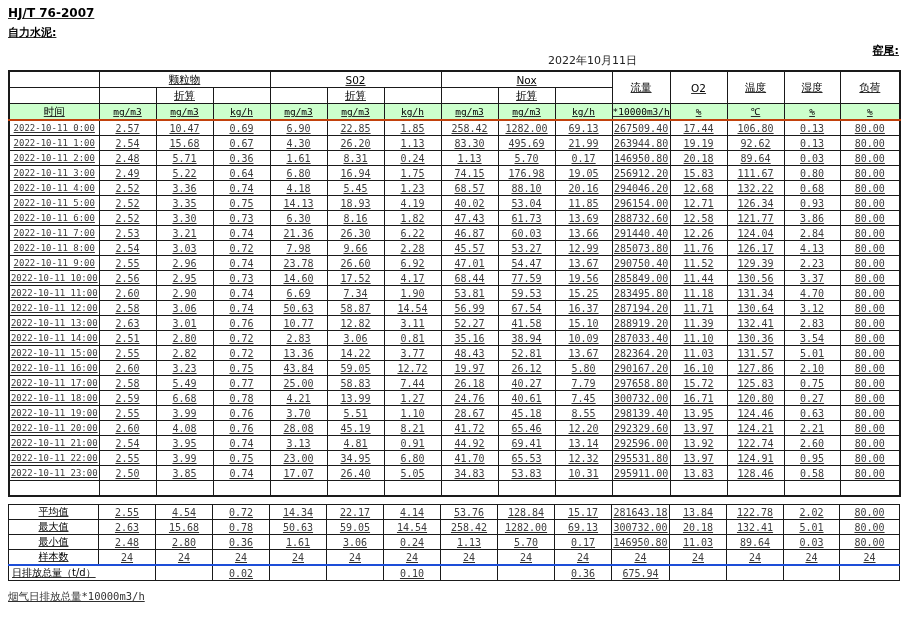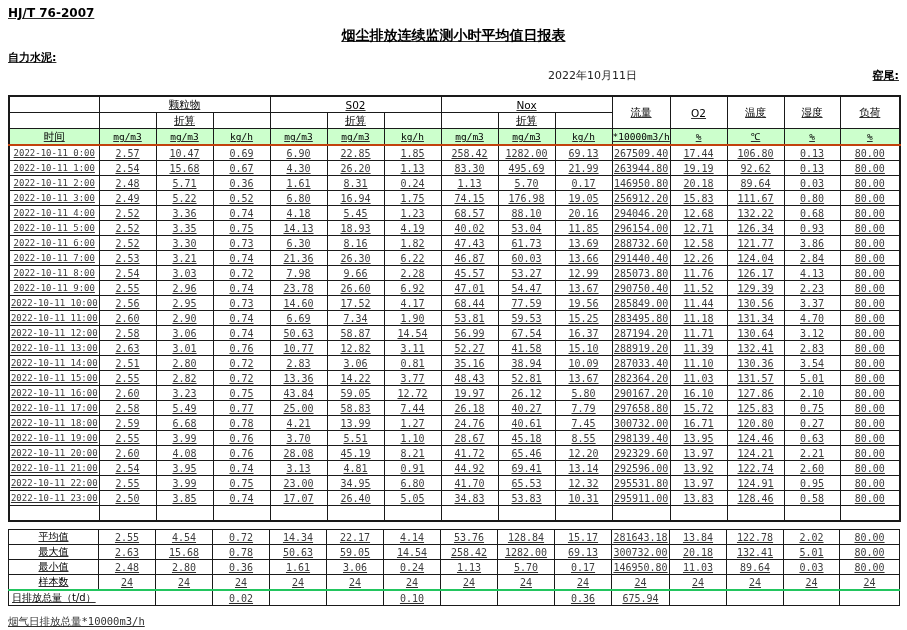--- a/index.html
+++ b/index.html
@@ -5,42 +5,41 @@
   html,body{margin:0;padding:0;background:#ffffff;width:907px;height:630px;overflow:hidden;}
   .page{position:relative;width:891px;padding:6px 8px 16px 8px;color:#2f2f2f;
         font-family:"DejaVu Sans Mono","Liberation Mono",monospace;text-decoration:underline;}
   .std{font-family:"DejaVu Sans","Liberation Sans",sans-serif;font-weight:bold;font-size:12px;color:#000;}
   .title{text-align:center;font-weight:bold;font-size:14px;color:#000;margin-top:7px;
          font-family:"DejaVu Sans","Liberation Sans",sans-serif;}
   .company{font-weight:bold;font-size:11px;color:#000;margin-top:5px;
            font-family:"DejaVu Sans","Liberation Sans",sans-serif;}
   .subrow{position:relative;font-weight:bold;font-size:11px;color:#000;margin-top:3px;height:14px;
           font-family:"DejaVu Sans","Liberation Sans",sans-serif;text-align:right;}
-  .date{position:absolute;left:540px;top:0;font-weight:normal;font-size:11px;color:#222;}
+  .date{position:absolute;left:540px;top:10px;font-weight:normal;font-size:11px;color:#222;}
   table{border-collapse:collapse;table-layout:fixed;width:891px;}
   .main{margin-top:13px;border:2px solid #1a1a1a;}
   .sum{margin-top:7px;border:1px solid #1a1a1a;}
   td,th{border:1px solid #1a1a1a;font-size:10px;font-weight:normal;text-align:center;
         padding:0;height:14px;overflow:hidden;white-space:nowrap;color:#3d3d3d;}
   thead td,thead th{height:15px;color:#000;font-size:10.5px;
         font-family:"DejaVu Sans","Liberation Sans",sans-serif;}
   thead tr.units td{background:#ccffcc;border-bottom:2px solid #c2410c;
         font-family:"DejaVu Sans Mono","Liberation Mono",monospace;font-size:9.5px;}
   td.timecell{font-size:9px;}
   td.label{font-family:"DejaVu Sans","Liberation Sans",sans-serif;color:#000;font-size:10px;}
   td.label-left{text-align:left;padding-left:3px;}
-  tr.thick-top td{border-top:2px solid #22c55e;}
+  tr.thick-top td{border-top:2px solid #1d4ed8;}
   .footnote{font-size:10.5px;color:#333;margin-top:9px;}
 </style>
 </head>
 <body>
 
 <div class="page">
   <div class="std">HJ/T  76-2007</div>
-  <div class="title">烟尘排放连续监测小时平均值日报表</div>
   <div class="company">自力水泥:</div>
   <div class="subrow">
     <span>窑尾:</span>
     <span class="date">2022年10月11日</span>
   </div>
 
   <table class="main">
     <colgroup>
       <col style="width:90px">
       <col style="width:57px">
@@ -149,21 +148,21 @@
           <td>146950.80</td>
           <td>20.18</td>
           <td>89.64</td>
           <td>0.03</td>
           <td>80.00</td>
         </tr>
         <tr>
           <td class="timecell">2022-10-11 3:00</td>
           <td>2.49</td>
           <td>5.22</td>
-          <td>0.52</td>
+          <td>0.64</td>
           <td>6.80</td>
           <td>16.94</td>
           <td>1.75</td>
           <td>74.15</td>
           <td>176.98</td>
           <td>19.05</td>
           <td>256912.20</td>
           <td>15.83</td>
           <td>111.67</td>
           <td>0.80</td>

